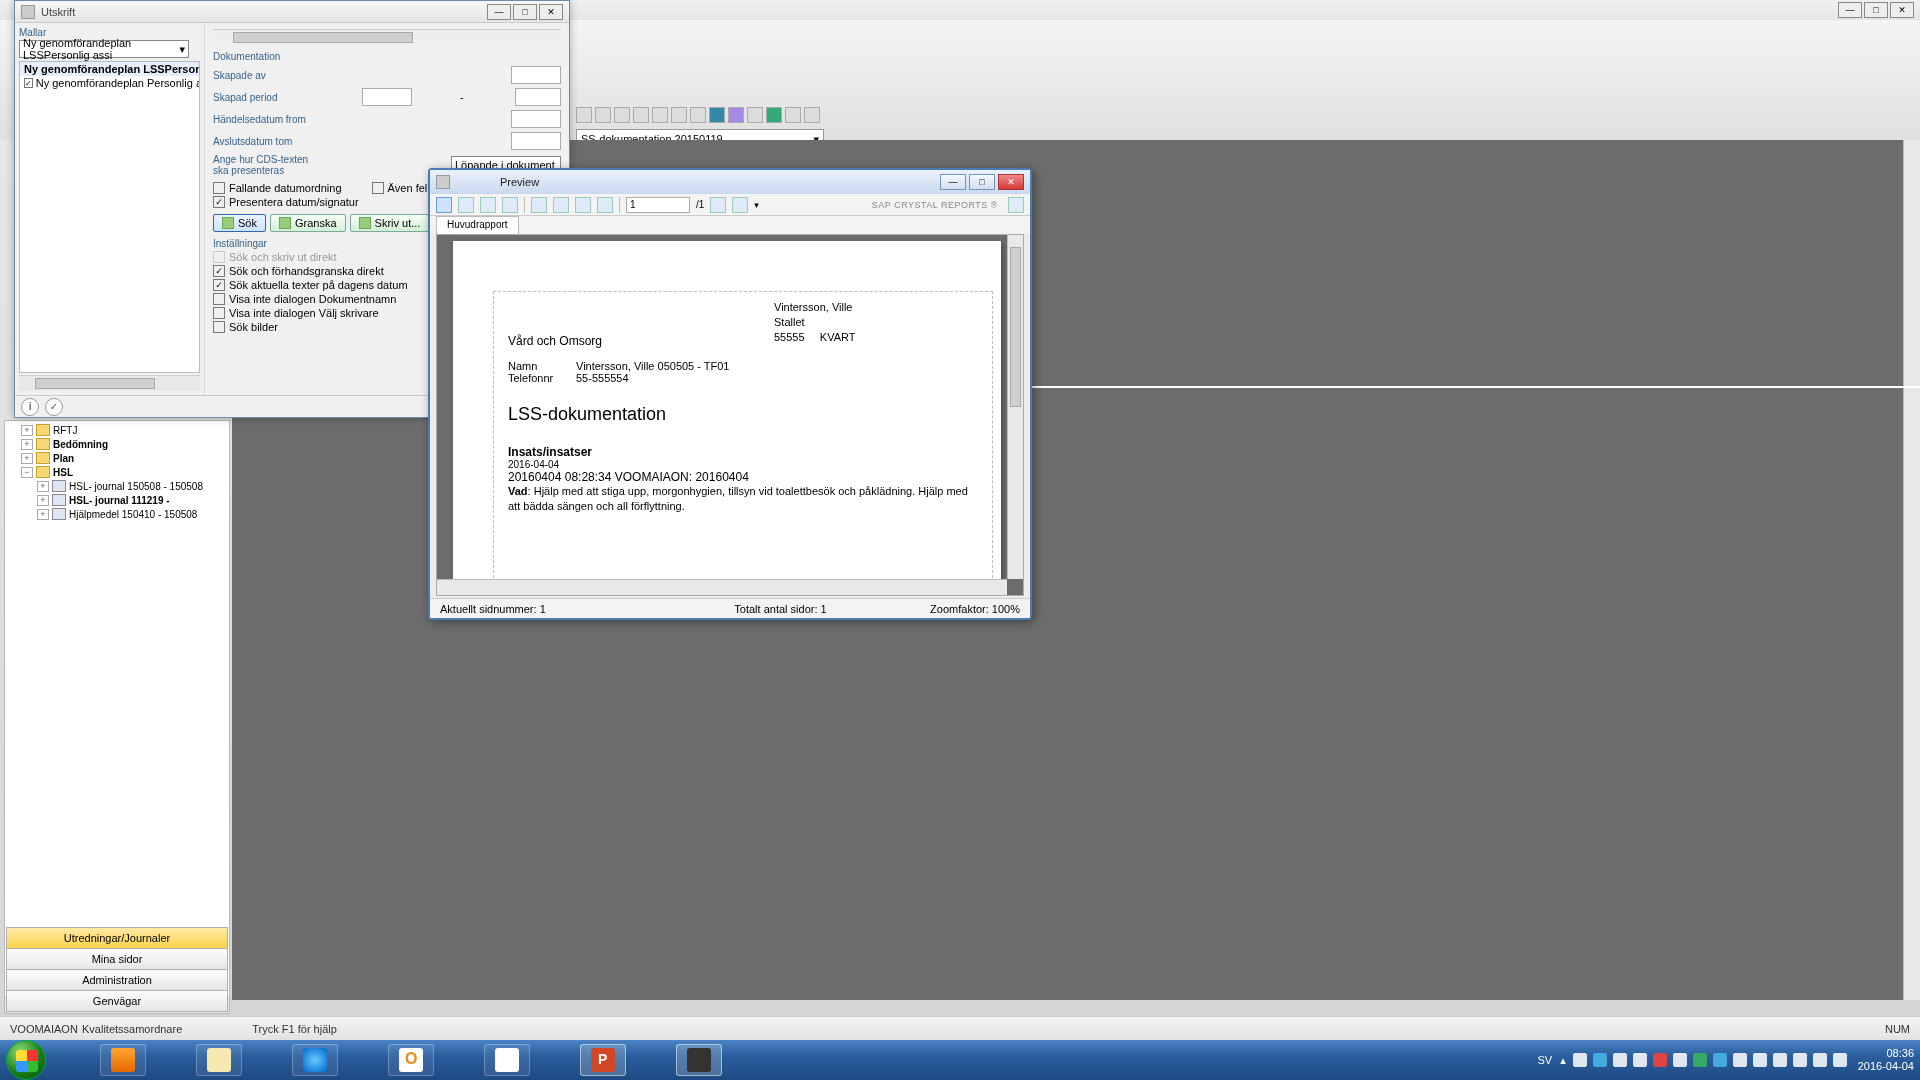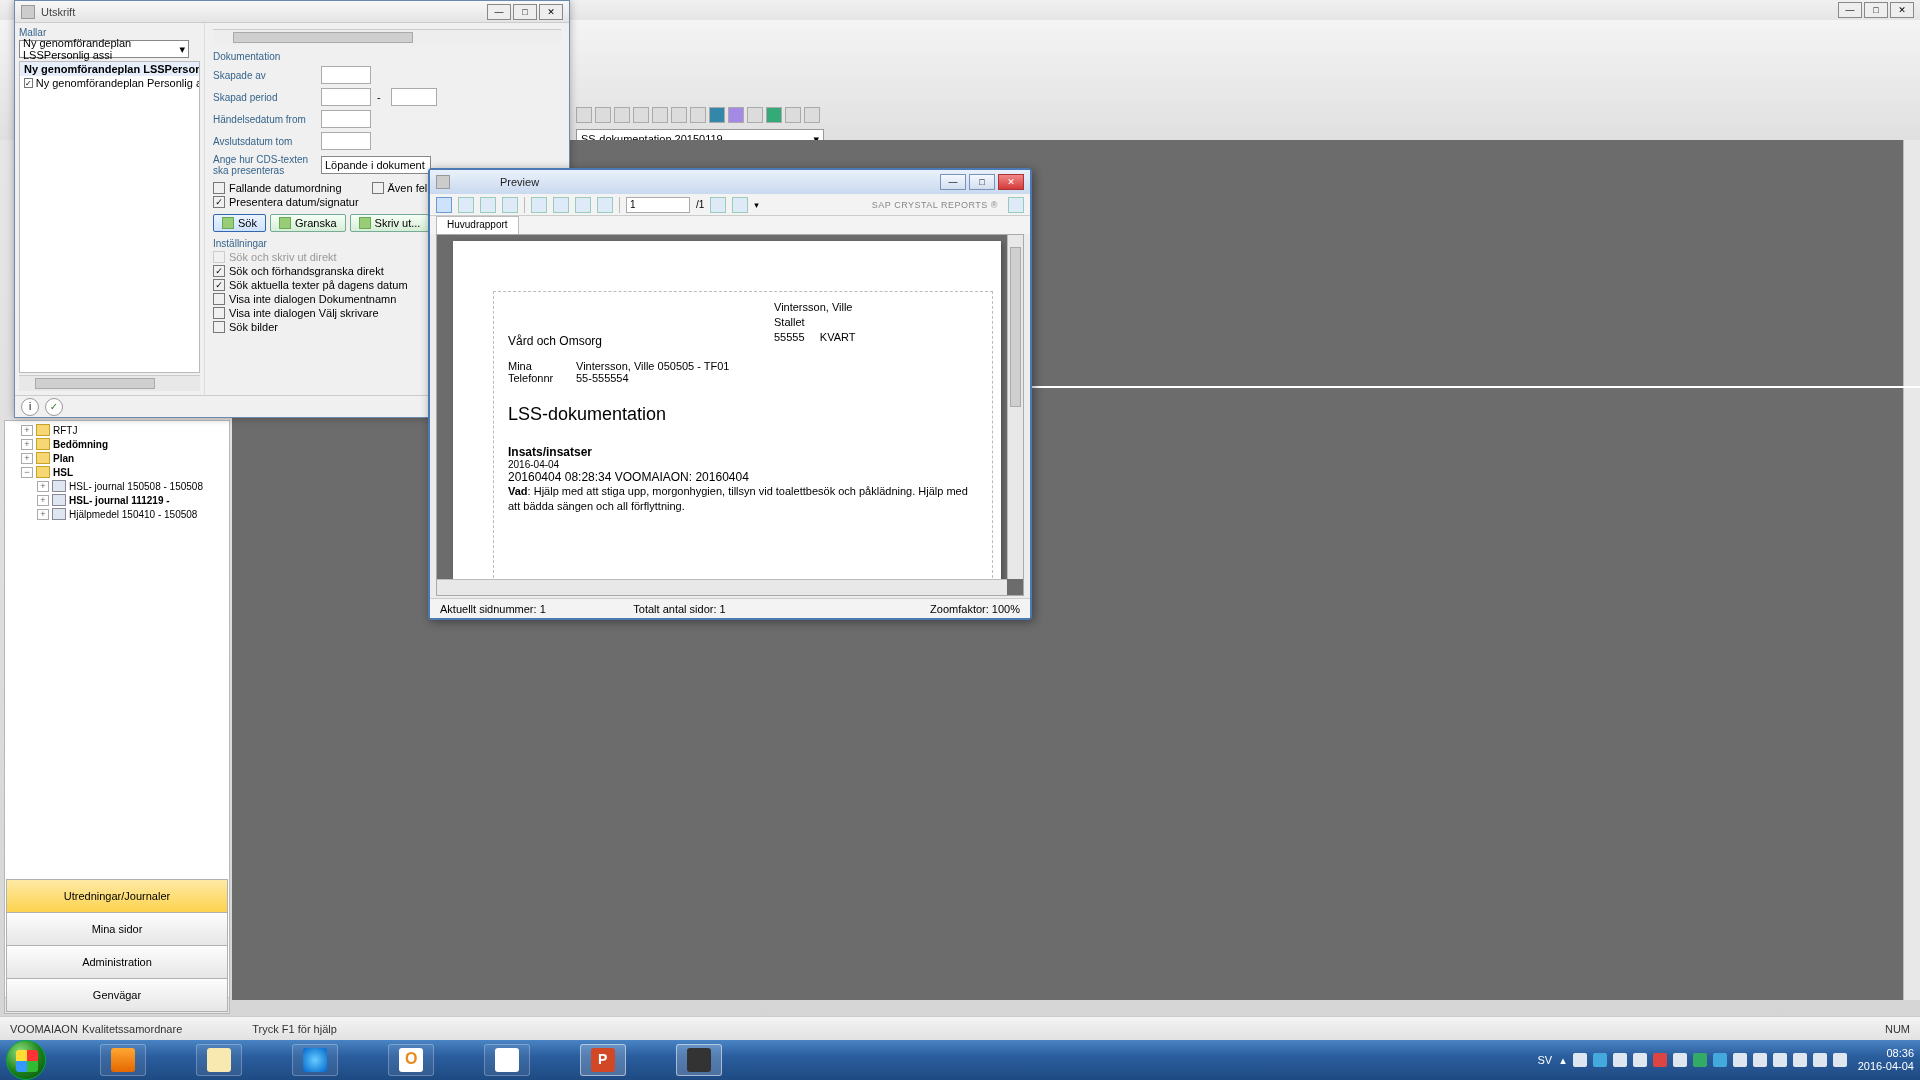--- a/index.html
+++ b/index.html
@@ -44,21 +44,21 @@
 .tree-exp { width: 12px; text-align: center; font-size: 9px; color: #666; border: 1px solid #aaa; margin-right: 3px; line-height: 9px; }
 .tree-ico { width: 14px; height: 12px; background: #f7d774; border: 1px solid #c9a227; margin-right: 3px; }
 .tree-ico.doc { background: #dfe6ef; border-color: #889; }
 .tree-label { font-size: 10px; }
 .tree-label.bold { font-weight: bold; }
 .tree-scroll { height: 16px; background: #e8e8e8; border-top: 1px solid #ccc; position: relative; }
 .tree-scroll .thumb { position: absolute; left: 30px; width: 100px; top: 2px; bottom: 2px; background: #cfcfcf; border: 1px solid #aaa; }
 
 
 .accordion { position: absolute; left: 6px; bottom: 28px; width: 222px; }
-.acc-btn { height: 34px; border: 1px solid #b0b0b0; background: linear-gradient(#fdfdfd,#e6e6e6); display: flex; align-items: center; justify-content: center; font-size: 11px; margin-top: -1px; cursor: pointer; }
+.acc-btn { height: 22px; border: 1px solid #b0b0b0; background: linear-gradient(#fdfdfd,#e6e6e6); display: flex; align-items: center; justify-content: center; font-size: 11px; margin-top: -1px; cursor: pointer; }
 .acc-btn.active { background: linear-gradient(#ffe9a6,#fcd34d); }
 
 
 .utskrift { position: absolute; top: 0; left: 14px; width: 556px; height: 418px; background: #f0f0f0; border: 1px solid #6a8ab0; box-shadow: 0 0 8px rgba(0,0,0,.3); }
 .ut-title { height: 22px; background: linear-gradient(#f8f8f8,#e4e4e4); display: flex; align-items: center; padding: 0 6px; border-bottom: 1px solid #ccc; }
 .ut-title-text { flex: 1; color: #444; font-size: 11px; }
 .ut-winbtns { display: flex; gap: 2px; }
 .ut-body { display: flex; height: calc(100% - 44px); }
 .ut-left { width: 190px; border-right: 1px solid #ddd; display: flex; flex-direction: column; padding: 4px; }
 .ut-right { flex: 1; padding: 6px 8px; display: flex; flex-direction: column; }
@@ -71,21 +71,21 @@
 
 .ut-table { border: 1px solid #bbb; background: #fff; height: 88px; }
 .ut-th { display: flex; background: linear-gradient(#f8f8f8,#e6e6e6); border-bottom: 1px solid #ccc; }
 .ut-th > div, .ut-td-row > div { padding: 2px 6px; font-size: 10px; }
 .ut-th > div:first-child, .ut-td-row > div:first-child { width: 155px; border-right: 1px solid #ddd; }
 .ut-td-row { display: flex; }
 .ut-tbl-scroll { height: 16px; background: #eee; border-top: 1px solid #ccc; position: relative; }
 .ut-tbl-scroll .thb { position: absolute; left: 20px; width: 180px; top:2px; bottom:2px; background:#cfcfcf; border:1px solid #aaa; }
 
 .ut-section-label { color: #36648b; font-size: 10px; margin-top: 6px; }
-.ut-form-row { display: flex; align-items: center; margin-top: 4px; }
+.ut-form-row { display: flex; align-items: center; margin-top: 4px; justify-content: space-between; }
 .ut-form-row label { width: 108px; color: #36648b; font-size: 10px; }
 .ut-input { width: 50px; height: 18px; border: 1px solid #aaa; background: #fff; }
 .ut-input.w2 { width: 46px; margin-left: 4px; }
 
 .ut-checkrow { display: flex; align-items: center; margin-top: 2px; font-size: 10px; }
 .ut-checkrow .cb { width: 12px; height: 12px; border: 1px solid #777; margin-right: 4px; display:flex; align-items:center; justify-content:center; font-size:9px; }
 .ut-buttons { display: flex; gap: 4px; margin-top: 6px; }
 .ut-btn { display: flex; align-items: center; gap: 4px; padding: 2px 8px; border: 1px solid #7a9; background: linear-gradient(#f6fff6,#d6eed6); font-size: 10px; cursor: pointer; border-radius: 2px; }
 .ut-btn.sel { border-color: #36a; background: linear-gradient(#eaf3ff,#cde2ff); }
 .ut-btn .ico { width: 12px; height: 12px; background: #9c7; border: 1px solid #6a5; }
@@ -419,42 +419,42 @@
     <div class="pv-report-frame">
       <div class="pv-page">
         <div class="pv-page-inner">
           <div class="hdr-r">
             <div>Vintersson, Ville</div>
             <div>Stallet</div>
             <div style="white-space:pre">55555     KVART</div>
           </div>
           <div class="dept">Vård och Omsorg</div>
           <div class="row" style="margin-top:12px">
-              <span class="lab">Mina</span>
+              <span class="lab">Namn</span>
               <span>Vintersson, Ville  050505 - TF01</span>
             </div>
           <div class="row">
               <span class="lab">Telefonnr</span>
               <span>55-555554</span>
             </div>
           <h2>LSS-dokumentation</h2>
           <h4>Insats/insatser</h4>
           <div class="small">2016-04-04</div>
           <div style="font-size:12px"> 20160404 08:28:34 VOOMAIAON: 20160404</div>
           <p><b>Vad</b><span>: Hjälp med att stiga upp, morgonhygien, tillsyn vid toalettbesök och påklädning. Hjälp med att bädda sängen och all förflyttning.</span></p>
         </div>
       </div>
       <div class="pv-report-scroll-v">
           <div class="thmb"></div>
         </div>
       <div class="pv-report-scroll-h"></div>
     </div>
     <div class="pv-status">
       <span style="flex:1">Aktuellt sidnummer: 1</span>
-      <span style="flex:1;text-align:left">Totalt antal sidor: 1</span>
+      <span style="flex:1;text-align:right">Totalt antal sidor: 1</span>
       <span style="flex:1;text-align:right">Zoomfaktor: 100%</span>
     </div>
   </div>
 </div>
 
 <div class="taskbar">
   <div class="start-orb"></div>
   <div class="task-btn">
       <div class="task-ico wmp"></div>
     </div>

